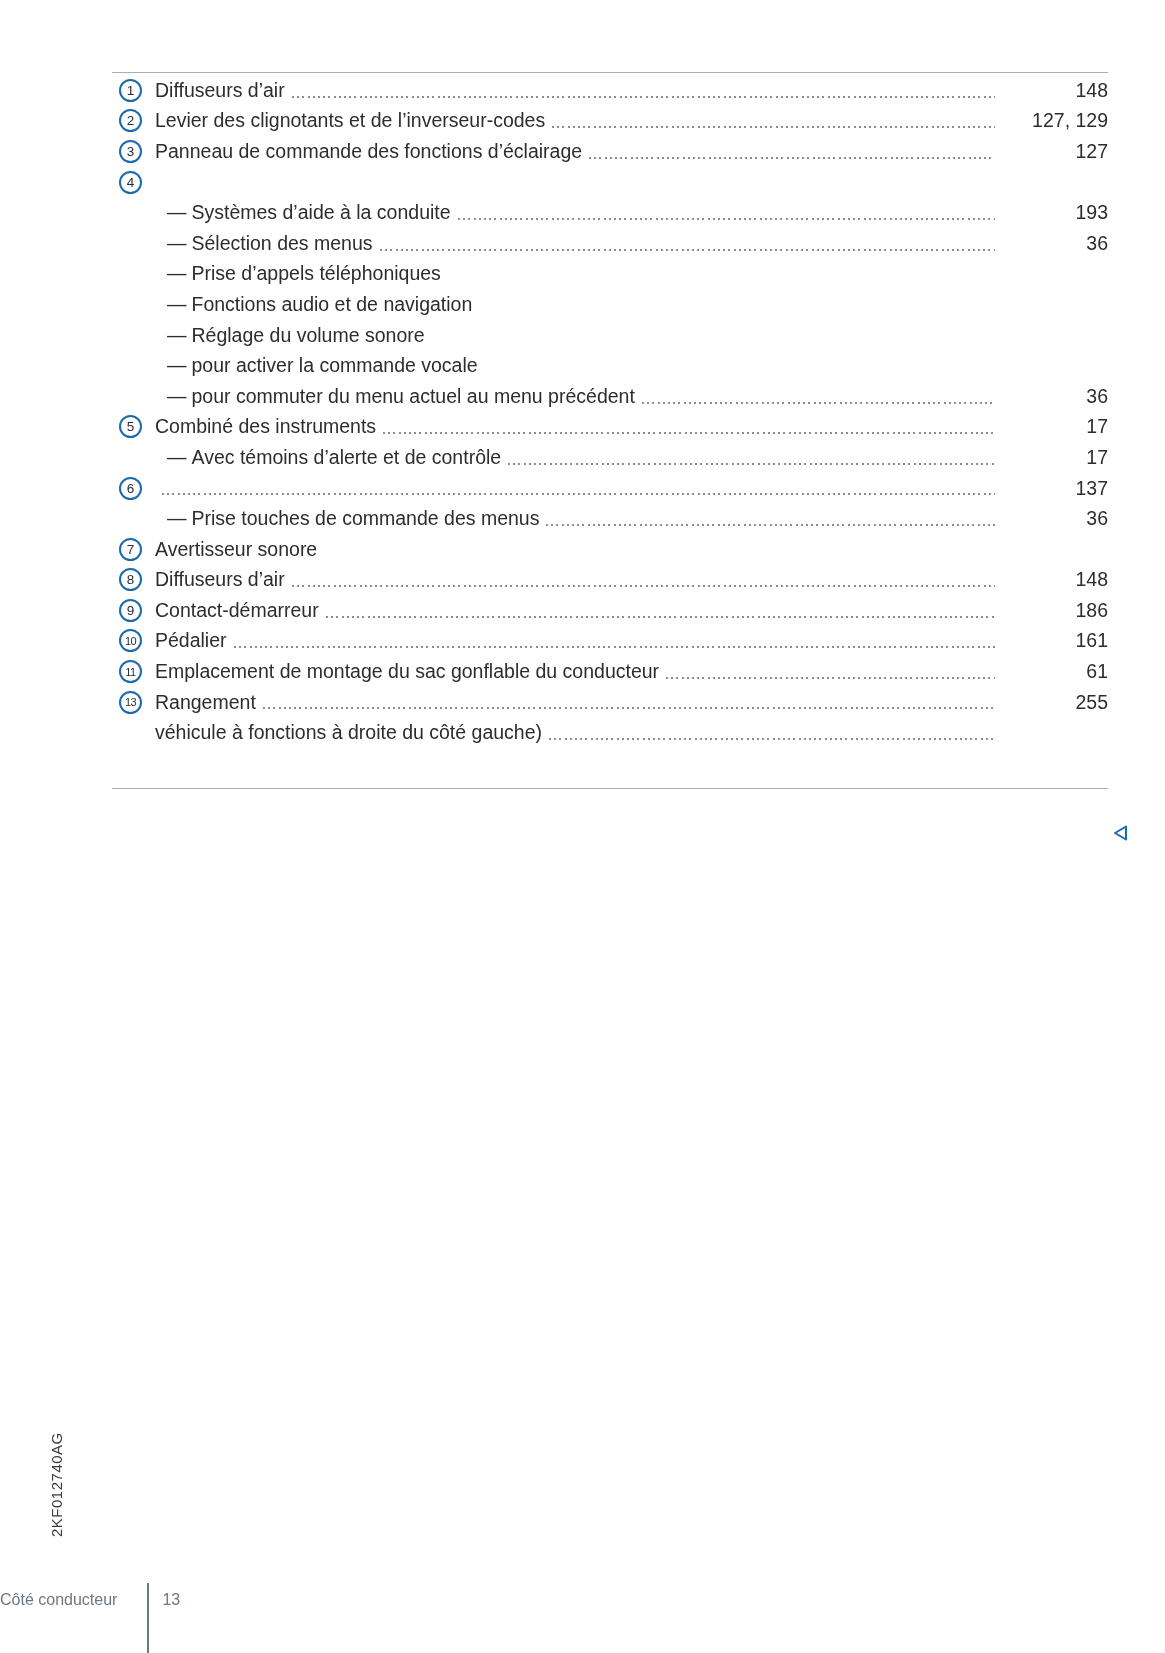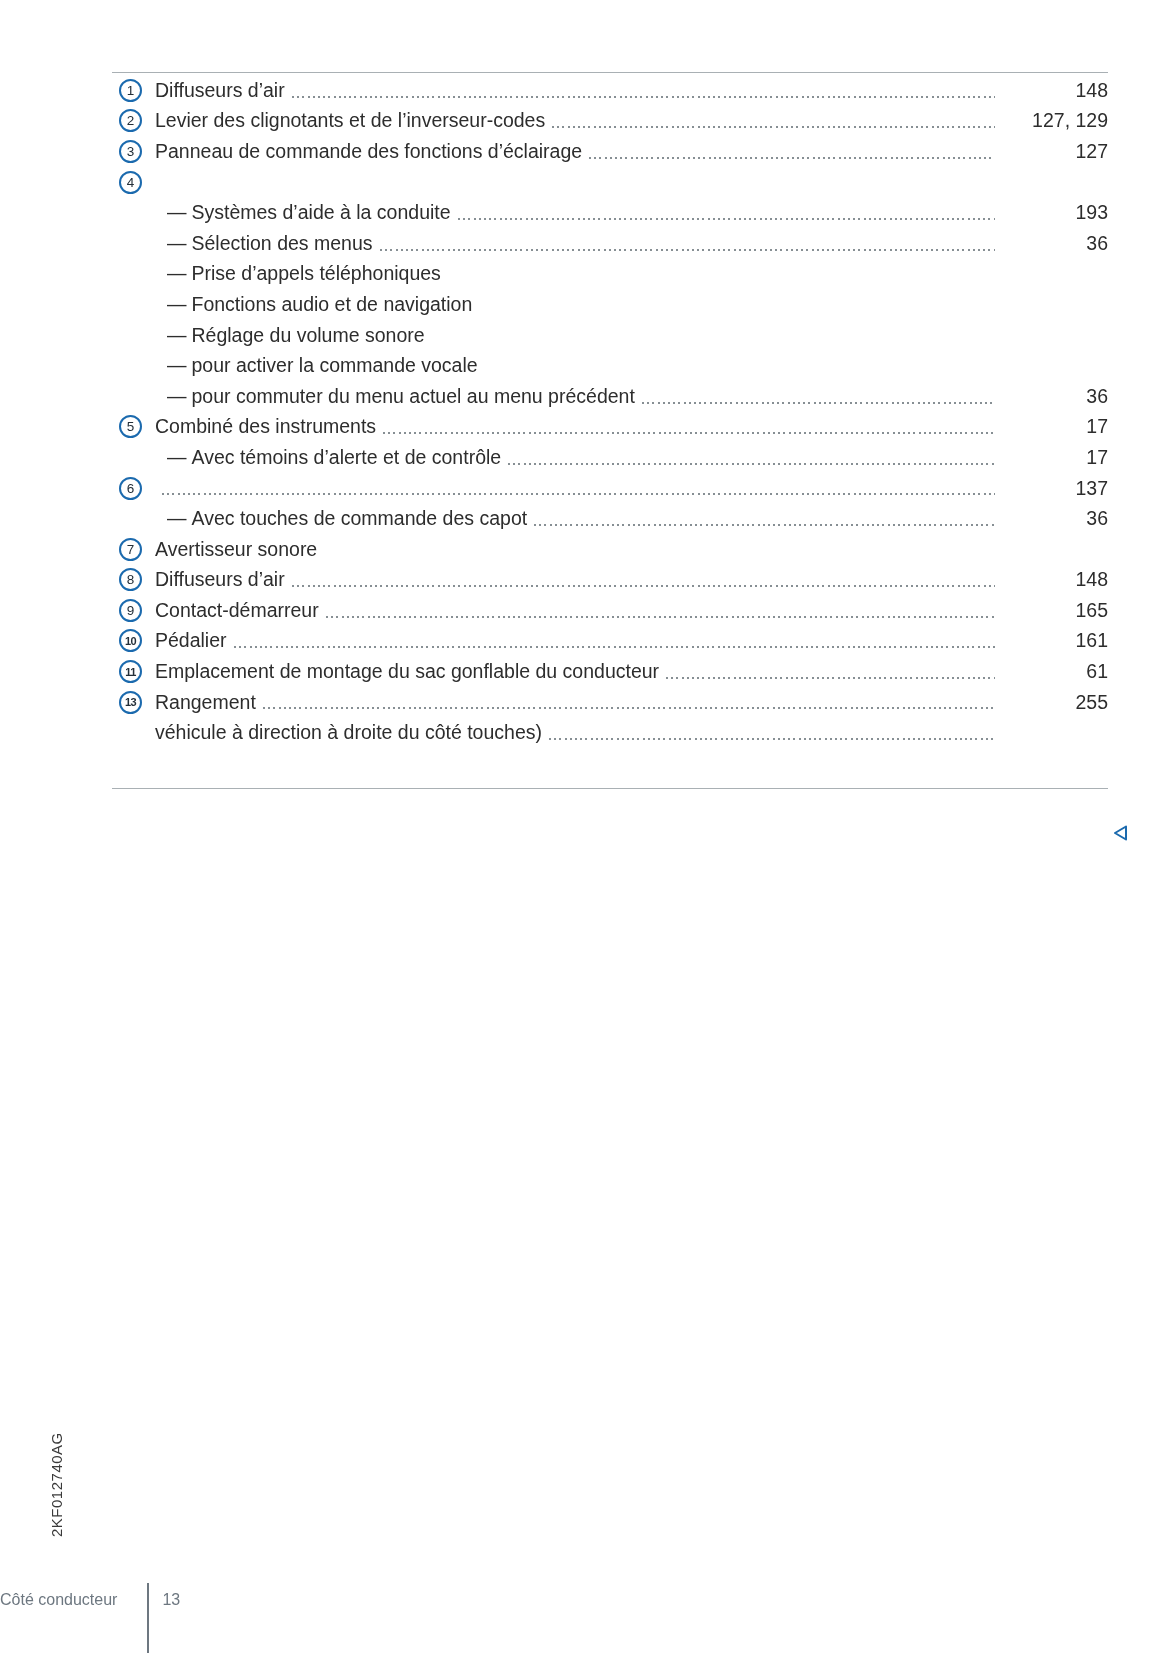--- a/index.html
+++ b/index.html
@@ -14,21 +14,21 @@
   .row{
     display:flex;align-items:center;height:30.6px;font-size:19.5px;
     padding-left:7px;box-sizing:border-box;
   }
   .num{
     flex:0 0 auto;width:23px;height:23px;box-sizing:border-box;
     border:2.4px solid #1b6aae;border-radius:50%;
     display:flex;align-items:center;justify-content:center;
     font-size:13.5px;color:#242f39;margin-right:13px;
   }
-  .num.two{font-size:11px;letter-spacing:-0.5px;font-weight:bold;}
+  .num.two{font-size:11px;letter-spacing:-0.5px;}
   .row.sub{padding-left:55px;}
   .row.cont{padding-left:43px;}
   .dash{margin-right:5px;}
   .label{white-space:nowrap;}
   .leader{
     flex:1 1 auto;height:2px;align-self:flex-end;
     margin:0 8px 8px 7px;
     background-image:repeating-linear-gradient(to right,#878f94 0 2px,transparent 2px 5.2px);
   }
   .spacer{flex:1 1 auto;}
@@ -135,42 +135,42 @@
   </div>
 
   <div class="row">
     <span class="num">6</span>
     <span class="leader"></span>
     <span class="pg">137</span>
   </div>
 
   <div class="row sub">
     <span class="dash">—</span>
-    <span class="label">Avec touches de commande des capot</span>
+    <span class="label">Prise touches de commande des menus</span>
     <span class="leader"></span>
     <span class="pg">36</span>
   </div>
 
   <div class="row">
     <span class="num">7</span>
     <span class="label">Avertisseur sonore</span>
   </div>
 
   <div class="row">
     <span class="num">8</span>
     <span class="label">Diffuseurs d’air</span>
     <span class="leader"></span>
     <span class="pg">148</span>
   </div>
 
   <div class="row">
     <span class="num">9</span>
     <span class="label">Contact-démarreur</span>
     <span class="leader"></span>
-    <span class="pg">165</span>
+    <span class="pg">186</span>
   </div>
 
   <div class="row">
     <span class="num two">10</span>
     <span class="label">Pédalier</span>
     <span class="leader"></span>
     <span class="pg">161</span>
   </div>
 
   <div class="row">
@@ -183,21 +183,21 @@
 
   <div class="row">
     <span class="num two">13</span>
     <span class="label">Rangement</span>
     <span class="leader"></span>
     <span class="pg">255</span>
   </div>
 
 
   <div class="row cont">
-    <span class="label">véhicule à direction à droite du côté touches)</span>
+    <span class="label">véhicule à fonctions à droite du côté gauche)</span>
     <span class="leader"></span>
     <span class="pg"></span>
   </div>
 
   <div class="rule-bottom"></div>
 </div>
 
 <div class="nav-arrow">
   <svg width="18" height="18" viewBox="0 0 18 18">
     <path d="M15 2.5 L4 9 L15 15.5 Z" fill="none" stroke="#1b6aae" stroke-width="2" stroke-linejoin="round"></path>

